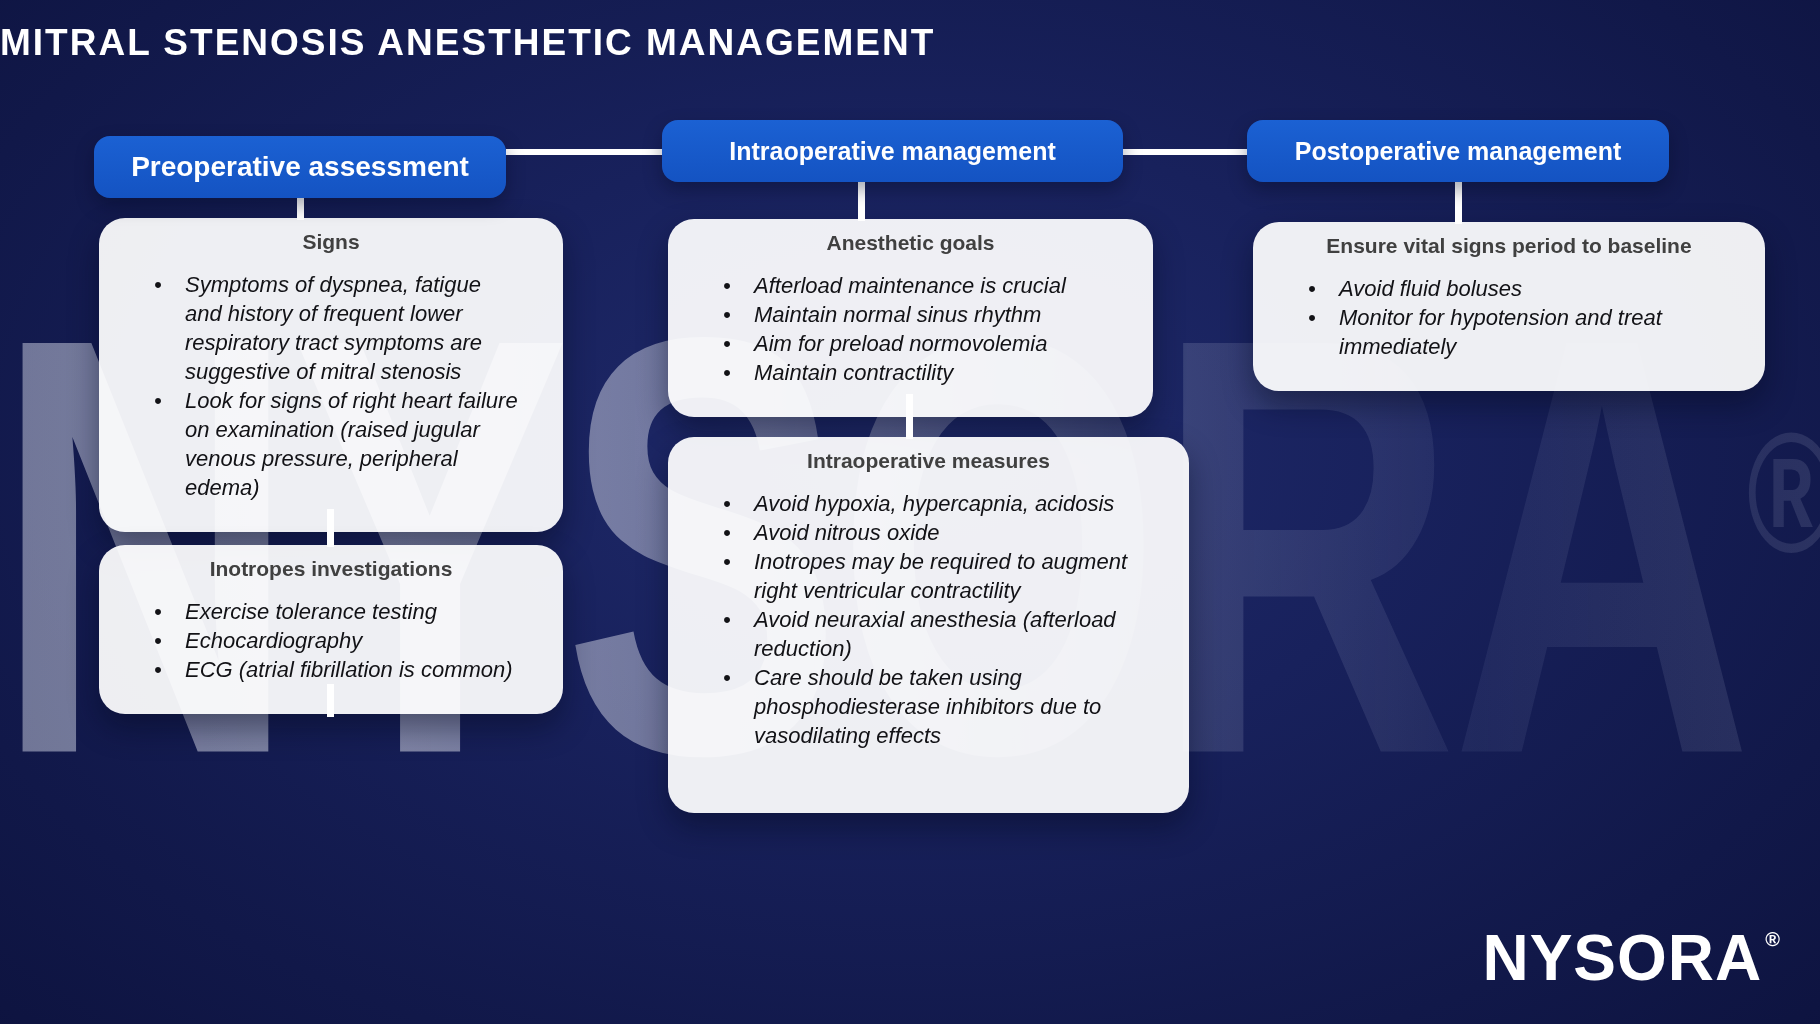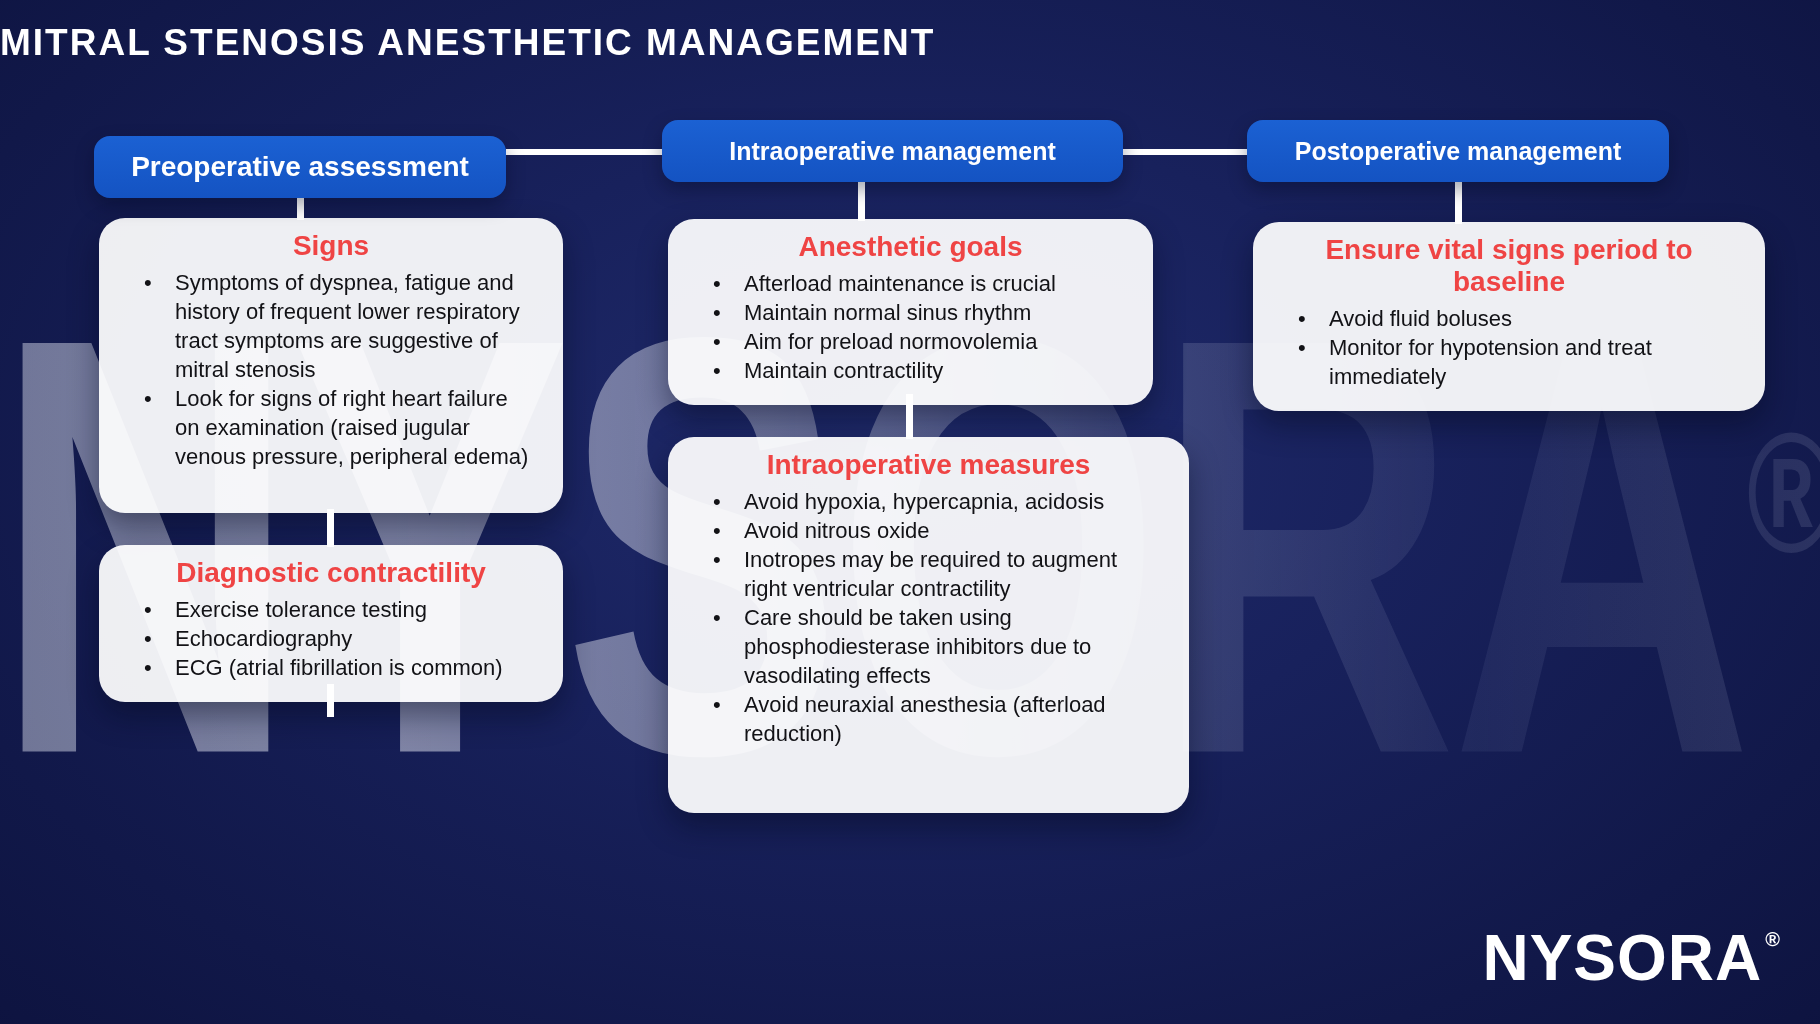--- a/index.html
+++ b/index.html
@@ -70,24 +70,24 @@
     background:rgba(255,255,255,0.93);
     border-radius:26px;
     box-shadow:0 14px 30px rgba(4,8,30,0.45);
     padding:12px 26px 14px 26px;
     box-sizing:border-box;
     color:#0d0d10;
     z-index:2;
   }
   .card-title{
     margin:0 0 3px 0;
-    font-size:28px; font-weight:bold; text-align:center;
-    color:#ef4444;
+    font-size:21px; font-weight:bold; text-align:center;
+    color:#404040;
   }
-  .bullets{list-style:none; margin:6px; padding:0;}
+  .bullets{list-style:none; margin:16px; padding:0;font-style:italic;}
   .bullets li{
     position:relative;
     padding-left:44px;
     font-size:22px; line-height:29px;
     color:#121216;
   }
   .bullets li::before{
     content:"\2022";
     position:absolute; left:13px; top:0;
     font-size:22px; line-height:29px; color:#121216;
@@ -134,21 +134,21 @@
 
   <section class="card" id="card-signs">
     <h2 class="card-title">Signs</h2>
     <ul class="bullets">
       <li>Symptoms of dyspnea, fatigue and history of frequent lower respiratory tract symptoms are suggestive of mitral stenosis</li>
       <li>Look for signs of right heart failure on examination (raised jugular venous pressure, peripheral edema)</li>
     </ul>
   </section>
 
   <section class="card" id="card-diagnostic">
-    <h2 class="card-title">Diagnostic contractility</h2>
+    <h2 class="card-title">Inotropes investigations</h2>
     <ul class="bullets">
       <li>Exercise tolerance testing</li>
       <li>Echocardiography</li>
       <li>ECG (atrial fibrillation is common)</li>
     </ul>
   </section>
 
 
   <section class="card" id="card-goals">
     <h2 class="card-title">Anesthetic goals</h2>
@@ -159,22 +159,22 @@
       <li>Maintain contractility</li>
     </ul>
   </section>
 
   <section class="card" id="card-measures">
     <h2 class="card-title">Intraoperative measures</h2>
     <ul class="bullets">
       <li>Avoid hypoxia, hypercapnia, acidosis</li>
       <li>Avoid nitrous oxide</li>
       <li>Inotropes may be required to augment right ventricular contractility</li>
+      <li>Avoid neuraxial anesthesia (afterload reduction)</li>
       <li>Care should be taken using phosphodiesterase inhibitors due to vasodilating effects</li>
-      <li>Avoid neuraxial anesthesia (afterload reduction)</li>
     </ul>
   </section>
 
   <section class="card" id="card-postop">
     <h2 class="card-title">Ensure vital signs period to baseline</h2>
     <ul class="bullets">
       <li>Avoid fluid boluses</li>
       <li>Monitor for hypotension and treat immediately</li>
     </ul>
   </section>

